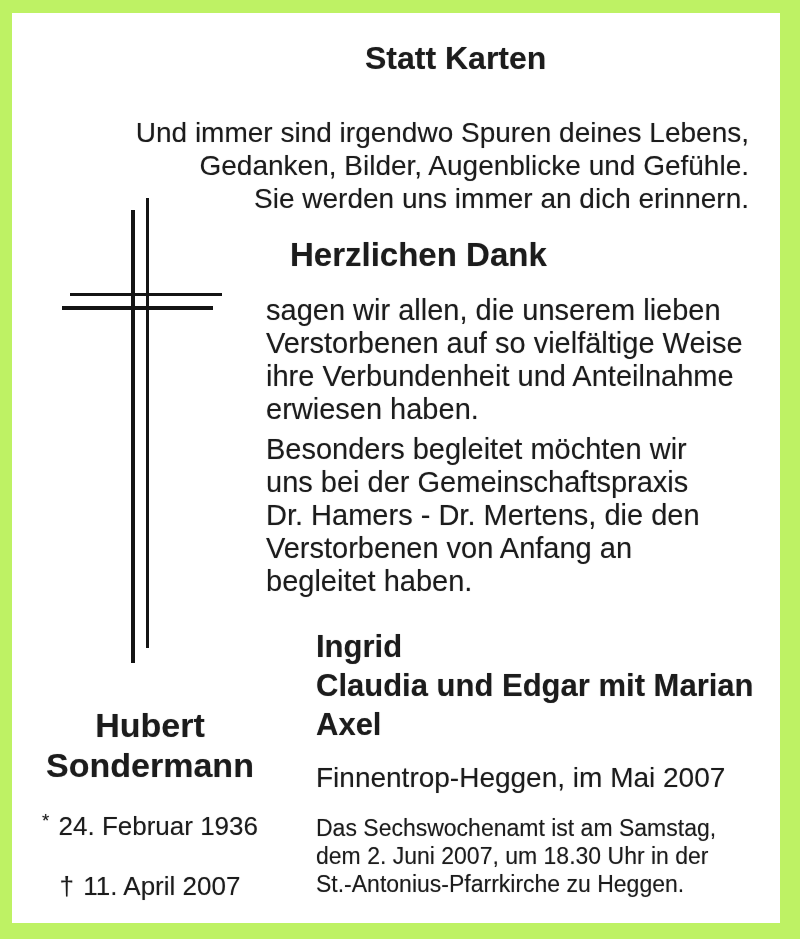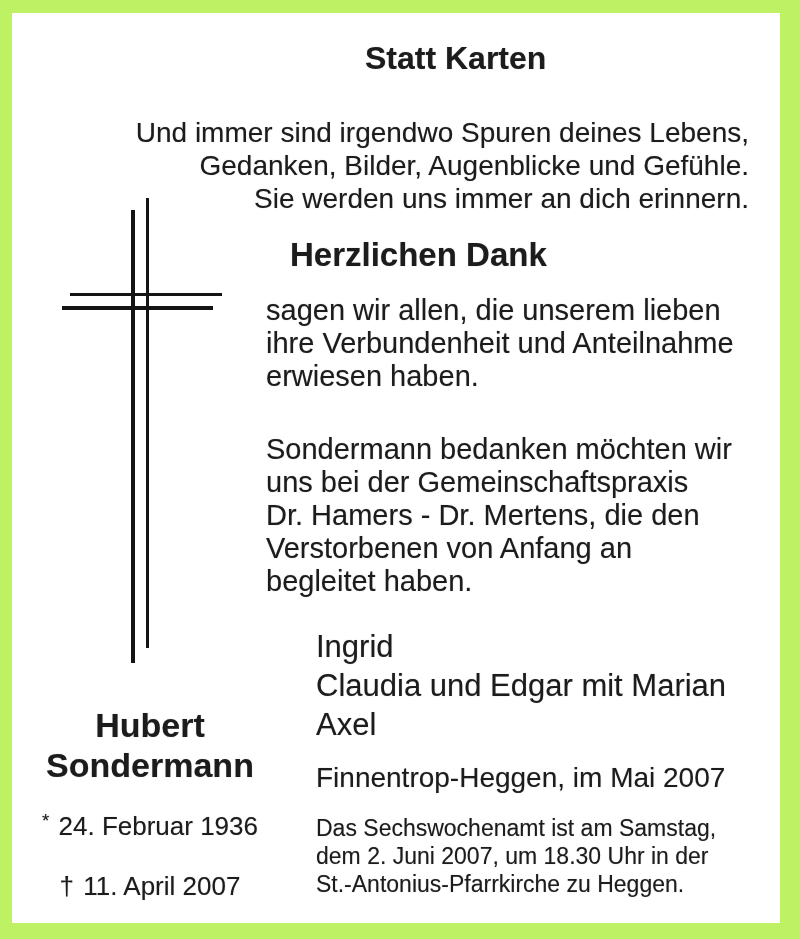--- a/index.html
+++ b/index.html
@@ -29,21 +29,21 @@
     right:51px;top:116px;
     font-size:28px;line-height:33px;text-align:right;
   }
   .thanks-title{
     left:266px;top:238px;
     font-size:33px;font-weight:bold;line-height:33px;margin-left:24px;
   }
   .para1{left:266px;top:294px;font-size:29px;line-height:33px;}
   .para2{left:266px;top:433px;font-size:29px;line-height:33px;}
 
-  .family{left:316px;top:627px;font-size:31px;font-weight:normal;line-height:39px;}
+  .family{left:316px;top:627px;font-size:31px;font-weight:bold;line-height:39px;}
 
   .place-date{left:316px;top:763px;font-size:28px;line-height:30px;}
   .place-date .place{font-weight:normal;}
 
   .service{left:316px;top:814px;font-size:23px;line-height:28px;}
 
   .deceased{
     left:18px;top:705px;width:264px;text-align:center;
   }
   .deceased .name-line{font-size:34px;font-weight:bold;line-height:40px;white-space:nowrap;}
@@ -77,26 +77,27 @@
     <div class="cross-bar cross-v1"></div>
     <div class="cross-bar cross-v2"></div>
     <div class="cross-bar cross-h1"></div>
     <div class="cross-bar cross-h2"></div>
   </div>
 
   <div class="abs ink thanks-title">Herzlichen Dank</div>
 
   <div class="abs ink para1">
     <div>sagen wir allen, die unserem lieben</div>
+    <div>Verstorbenen auf so vielfältige Weise</div>
     <div>ihre Verbundenheit und Anteilnahme</div>
     <div>erwiesen haben.</div>
   </div>
 
   <div class="abs ink para2">
-    <div>Sondermann bedanken möchten wir</div>
+    <div>Besonders begleitet möchten wir</div>
     <div>uns bei der Gemeinschaftspraxis</div>
     <div>Dr. Hamers - Dr. Mertens, die den</div>
     <div>Verstorbenen von Anfang an</div>
     <div>begleitet haben.</div>
   </div>
 
   <div class="abs ink family">
     <div>Ingrid</div>
     <div>Claudia und Edgar mit Marian</div>
     <div>Axel</div>

